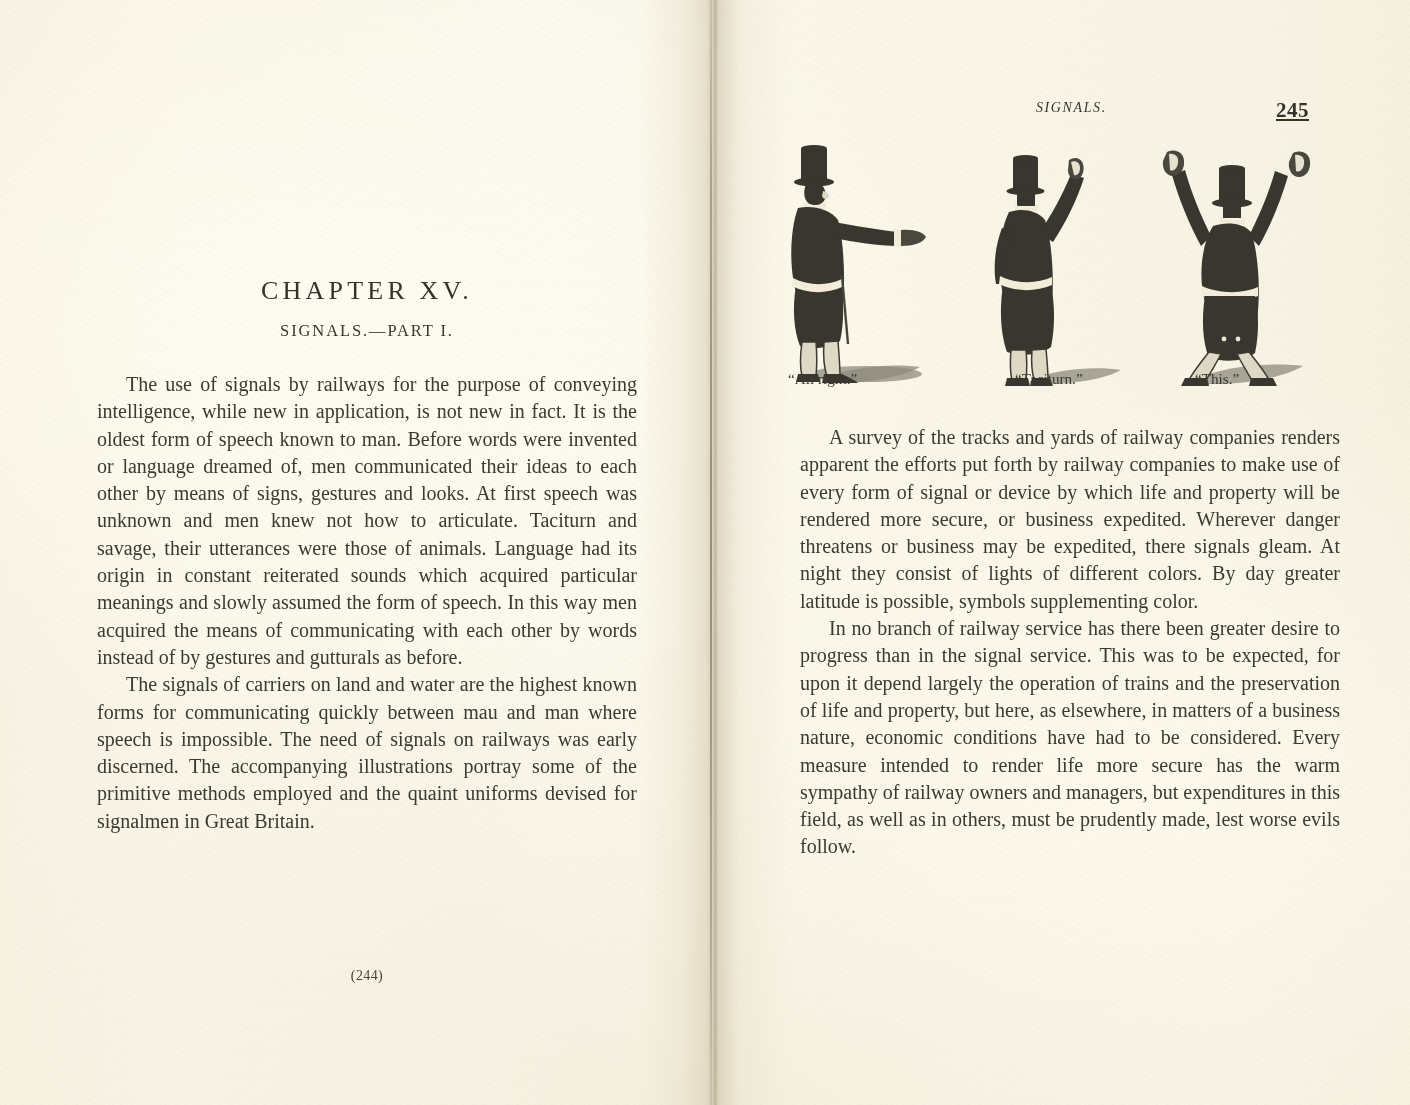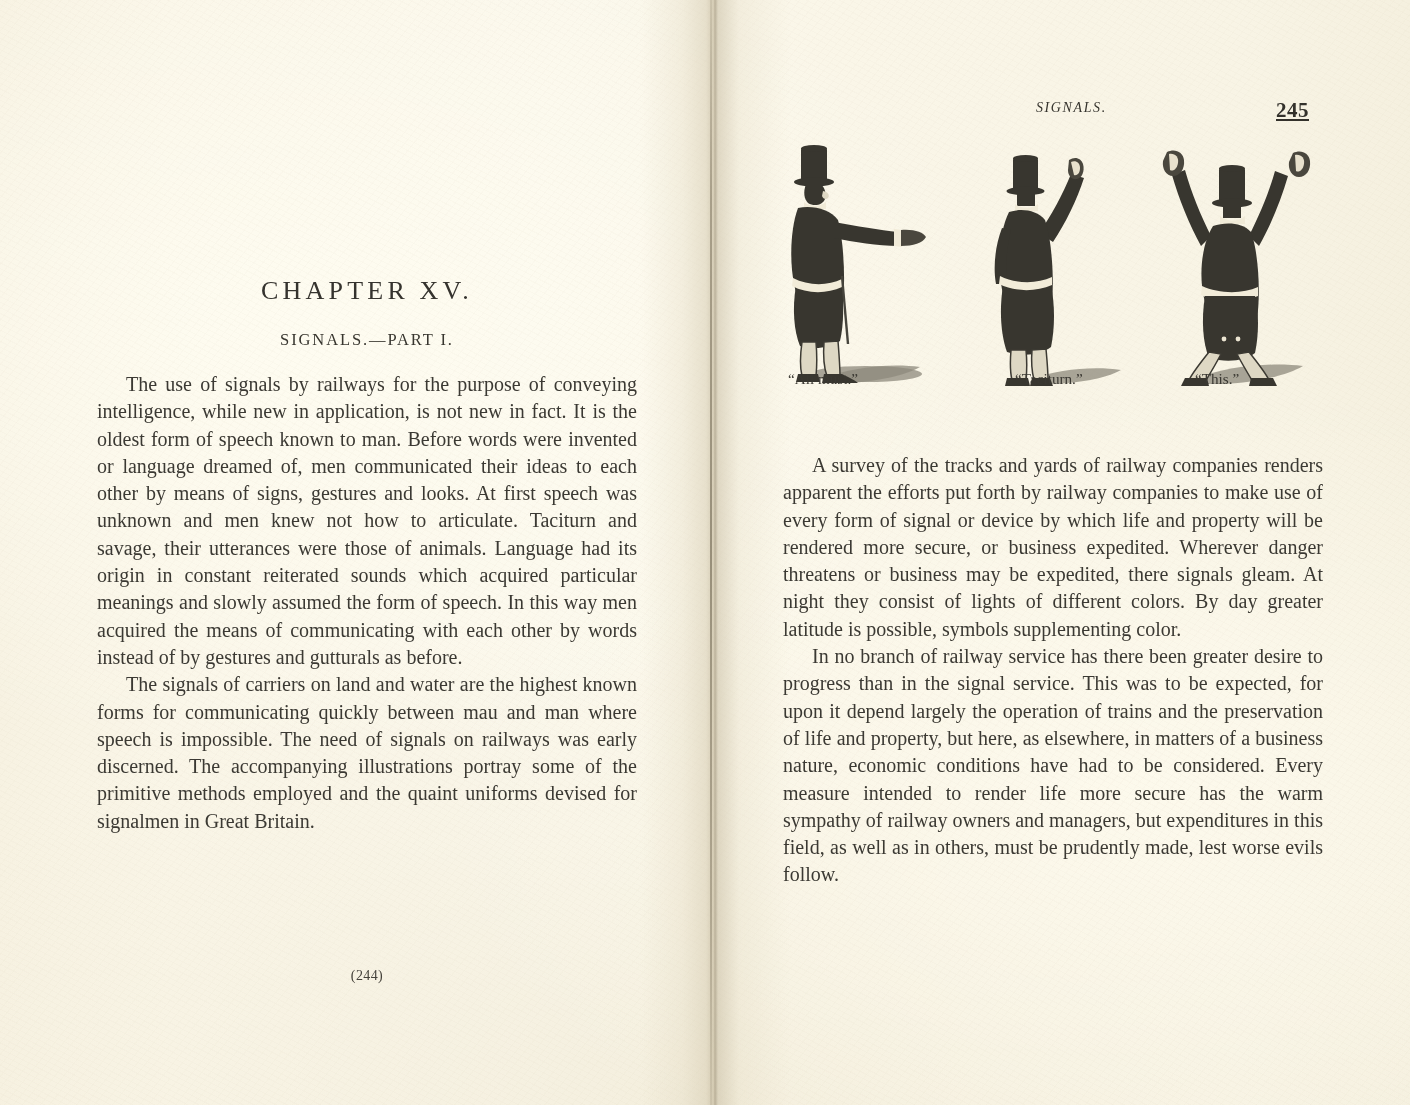--- a/index.html
+++ b/index.html
@@ -93,21 +93,21 @@
     width: 540px;
     text-align: center;
     font-size: 26px;
     letter-spacing: 4.2px;
     color: #35332e;
   }
 
   .chapter-subtitle {
     position: absolute;
     left: 97px;
-    top: 330px;
+    top: 321px;
     width: 540px;
     text-align: center;
     font-size: 16.5px;
     letter-spacing: 1.9px;
     font-variant: small-caps;
     text-transform: uppercase;
     color: #38362f;
   }
 
   .textblock {
@@ -120,21 +120,21 @@
     color: #3b3933;
     hyphens: none;
   }
   .textblock p {
     margin: 0;
     text-indent: 1.45em;
   }
   .textblock p:last-child { text-align: justify; }
 
   #left-text  { left: 97px;  top: 371px; }
-  #right-text { left: 783px; top: 424px; margin-top: 28px; }
+  #right-text { left: 800px; top: 424px; }
 
   
   .textblock p { text-align-last: left; }
 
   .folio-bottom {
     position: absolute;
     left: 97px;
     top: 968px;
     width: 540px;
     text-align: center;
@@ -356,21 +356,21 @@
         <path d="M64 216 C56 226 48 236 44 244 L60 246 C66 236 72 226 76 218 Z" class="trouser"></path>
         <path d="M104 216 C112 226 120 236 124 244 L108 246 C102 236 96 226 92 218 Z" class="trouser"></path>
 
         <path d="M40 242 L62 242 L64 250 L36 250 Z" class="ink"></path>
         <path d="M106 242 L128 242 L132 250 L104 250 Z" class="ink"></path>
       </svg>
     </div>
   </div>
 
   <div class="caption-row">
-    <div class="caption cap-allright">“All must.”</div>
+    <div class="caption cap-allright">“All right.”</div>
     <div class="caption cap-caution">“Taciturn.”</div>
     <div class="caption cap-stop">“This.”</div>
   </div>
 
   <div class="textblock" id="right-text">
     <p>A survey of the tracks and yards of railway companies renders apparent the efforts put forth by railway companies to make use of every form of signal or device by which life and property will be rendered more secure, or business expedited.  Wherever danger threatens or business may be expedited, there signals gleam.  At night they consist of lights of different colors.  By day greater latitude is possible, symbols supplementing color.</p>
     <p>In no branch of railway service has there been greater desire to progress than in the signal service.  This was to be expected, for upon it depend largely the operation of trains and the preservation of life and property, but here, as elsewhere, in matters of a business nature, economic conditions have had to be considered.  Every measure intended to render life more secure has the warm sympathy of railway owners and managers, but expenditures in this field, as well as in others, must be prudently made, lest worse evils follow.</p>
   </div>
 
 </div>

